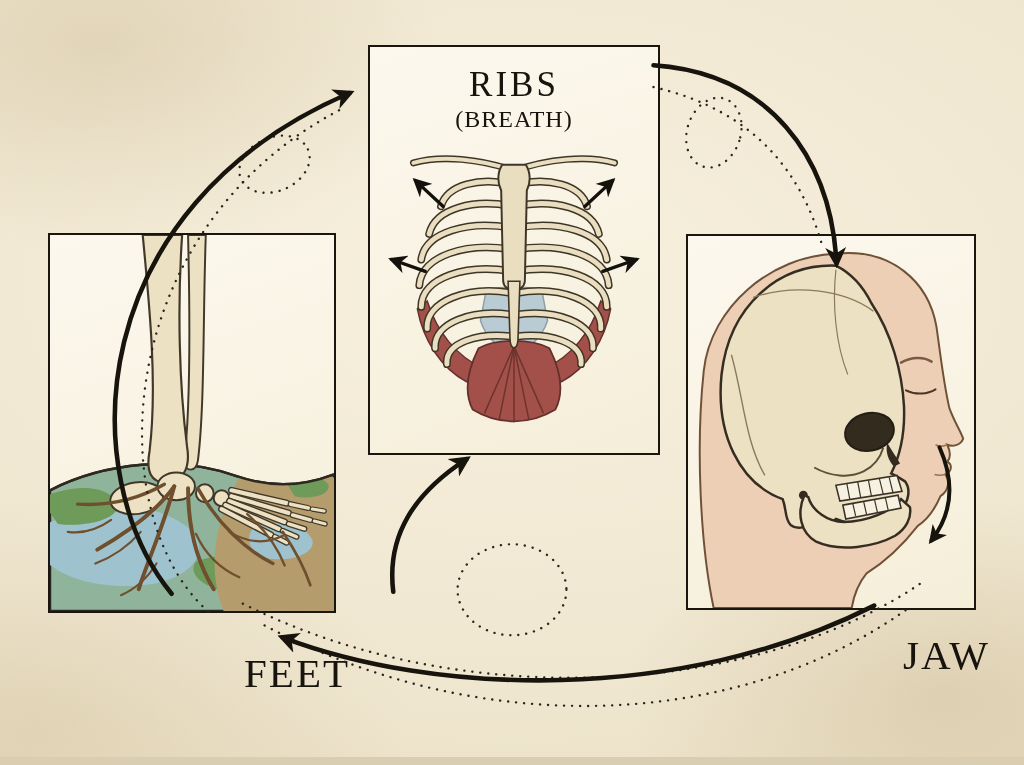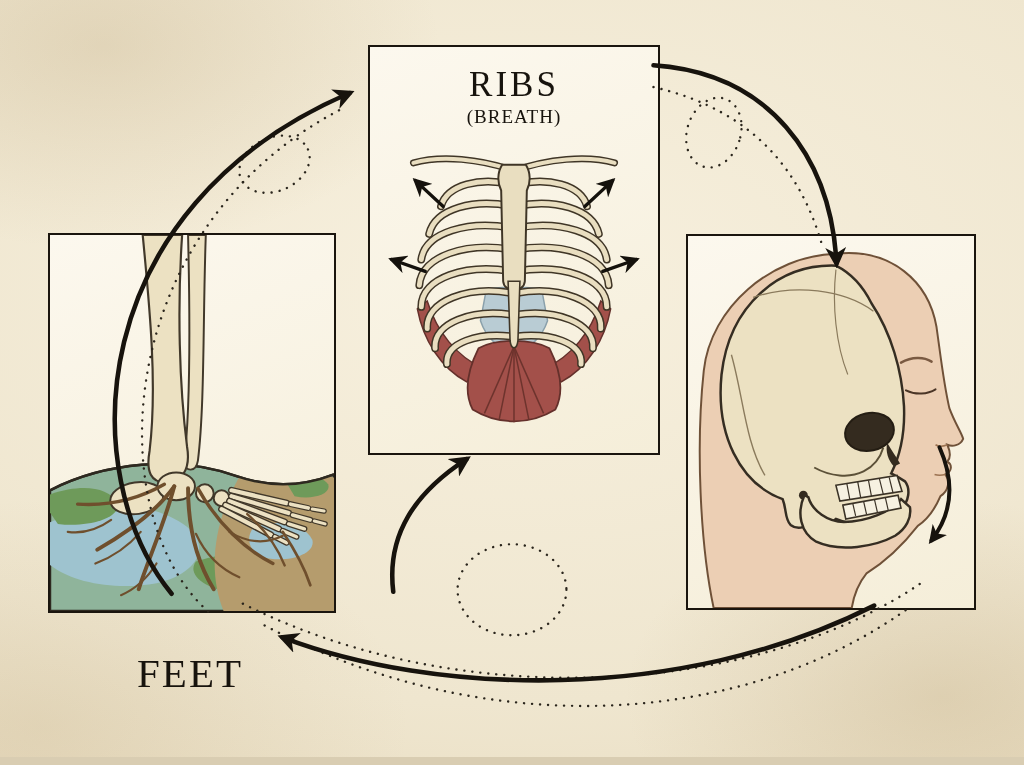--- a/index.html
+++ b/index.html
@@ -15,24 +15,24 @@
   }
   .panel{
     position:absolute;box-sizing:border-box;
     background:linear-gradient(160deg,#fcf8ee,#f5eed9);
     border:2.5px solid #1a150e;z-index:1;overflow:hidden;
   }
   .panel-ribs{left:368px;top:45px;width:292px;height:410px;}
   .panel-feet{left:48px;top:233px;width:288px;height:380px;}
   .panel-jaw{left:686px;top:234px;width:290px;height:376px;}
   .panel-title{margin-top:20px;text-align:center;font-size:35px;letter-spacing:3px;line-height:1.05;}
-  .panel-sub{text-align:center;font-size:19px;letter-spacing:1px;margin-top:2px;}
+  .panel-sub{text-align:center;font-size:24px;letter-spacing:1px;margin-top:2px;}
   .ribs-illus{position:absolute;left:0;top:96px;width:100%;height:310px;display:block;}
   .fill-illus{position:absolute;inset:0;width:100%;height:100%;display:block;}
-  .caption{position:absolute;text-align:center;z-index:2;}
+  .caption{position:absolute;text-align:right;z-index:2;}
   .caption-feet{left:30px;top:652px;width:320px;}
   .caption-jaw{left:700px;top:634px;width:290px;}
   .cap-main{font-size:41px;letter-spacing:2px;line-height:1.05;}
   .cap-sub{font-size:27px;letter-spacing:1px;margin-top:1px;}
   .arrows{position:absolute;inset:0;width:100%;height:100%;z-index:10;pointer-events:none;}
 </style>
 </head>
 <body>
 
 <div class="stage">
@@ -222,20 +222,21 @@
             <path d="M200 264 L203 277"></path>
         </g>
       </g>
     </svg>
   </div>
 
   <div class="caption caption-feet">
     <div class="cap-main">FEET</div>
   </div>
   <div class="caption caption-jaw">
+    <div class="cap-main">JAW</div>
   </div>
 
   <svg class="arrows" viewBox="0 0 1024 765" aria-hidden="true">
     <defs>
       <marker id="ah" viewBox="0 0 10 10" refX="7.5" refY="5" markerWidth="4.6" markerHeight="4.6" orient="auto-start-reverse">
         <path d="M0 0 L10 5 L0 10 L2.8 5 Z" fill="#17130d"></path>
       </marker>
     </defs>
     <g fill="none" stroke="#2a251c" stroke-width="2.4" stroke-linecap="round" stroke-dasharray="0.1 8">
       <path d="M205 618 C 95 520 108 230 340 110"></path>

